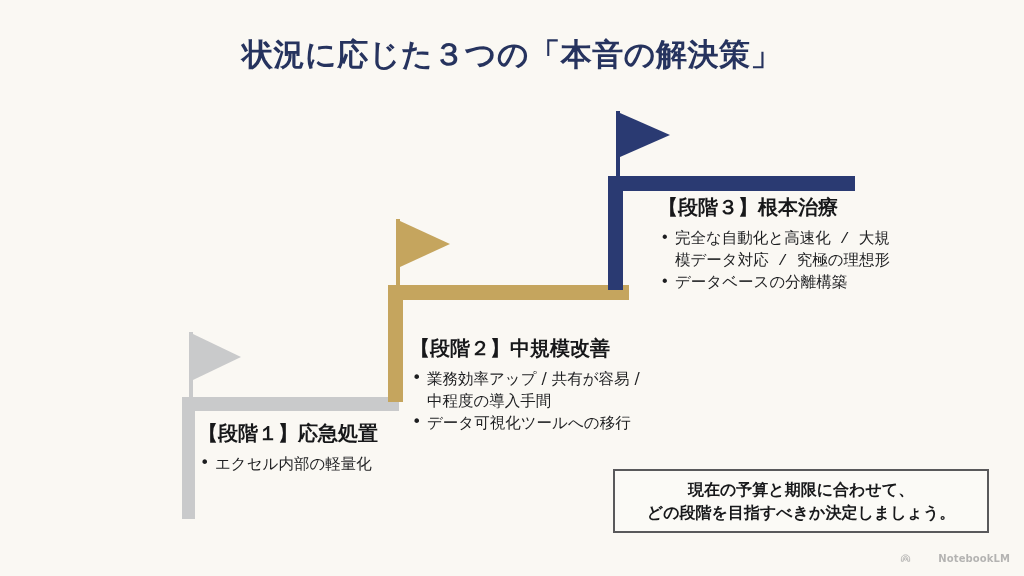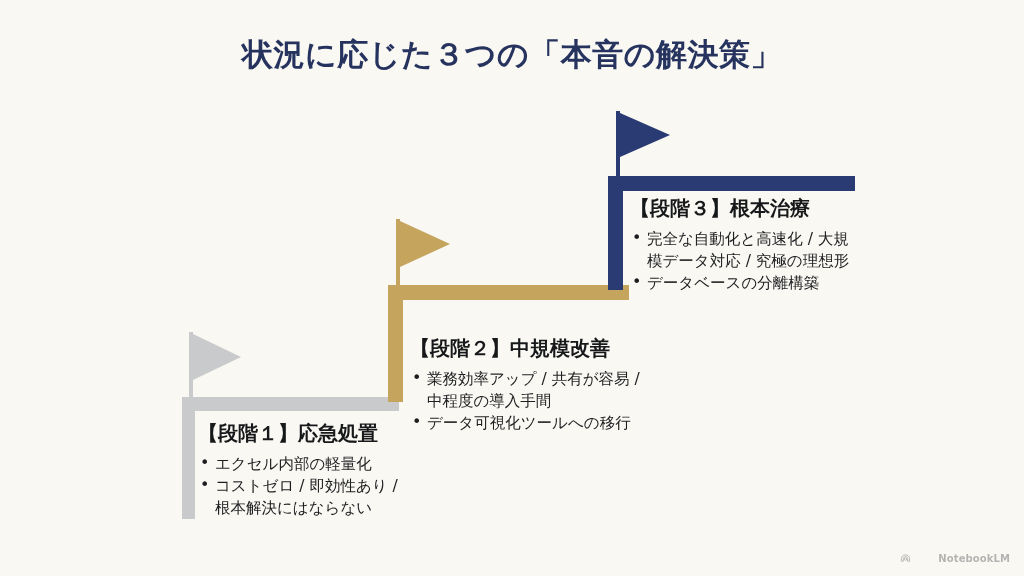--- a/index.html
+++ b/index.html
@@ -100,21 +100,21 @@
     content: "\2022";
     position: absolute;
     left: 2px;
     top: -1px;
     font-size: 16px;
     color: #1d1e20;
   }
 
   #stage1-text { left:198px; top:421px; }
   #stage2-text { left:410px; top:308px;margin-top:28px; }
-  #stage3-text { left:630px; top:196px; }
+  #stage3-text { left:658px; top:196px;font-family:Liberation Mono, monospace; }
 
   
   #callout {
     position: absolute;
     left: 613px;
     top: 469px;
     width: 372px;
     height: 60px;
     border: 2px solid #59595b;
     background: #fbfaf6;
@@ -158,22 +158,20 @@
 
   <div class="step-bar" id="step1-bar"></div>
   <div class="step-leg" id="step1-leg"></div>
   <div class="flag-pole" id="step1-pole"></div>
   <div class="flag-tri" id="step1-flag"></div>
 
   <div class="stage-block" id="stage1-text">
     <div class="stage-head">【段階１】応急処置</div>
     <ul class="stage-list">
       <li>エクセル内部の軽量化</li>
-      <li>コストゼロ / 即効性あり /
-根本解決にはならない</li>
     </ul>
   </div>
 
   <div class="step-bar" id="step2-bar"></div>
   <div class="step-leg" id="step2-leg"></div>
   <div class="flag-pole" id="step2-pole"></div>
   <div class="flag-tri" id="step2-flag"></div>
 
   <div class="stage-block" id="stage2-text">
     <div class="stage-head">【段階２】中規模改善</div>
@@ -191,20 +189,24 @@
 
   <div class="stage-block" id="stage3-text">
     <div class="stage-head">【段階３】根本治療</div>
     <ul class="stage-list">
       <li>完全な自動化と高速化 / 大規
 模データ対応 / 究極の理想形</li>
       <li>データベースの分離構築</li>
     </ul>
   </div>
 
+  <div id="callout">
+    <div class="callout-text">現在の予算と期限に合わせて、
+どの段階を目指すべきか決定しましょう。</div>
+  </div>
 
   <div id="watermark">
     <span>
       <svg width="11" height="11" viewBox="0 0 24 24" aria-hidden="true">
         <path d="M12 4C7 4 3 7.8 3 12.3V18h4.2v-5.7c0-2.6 2.1-4.6 4.8-4.6s4.8 2 4.8 4.6V18H21v-5.7C21 7.8 17 4 12 4z" fill="none" stroke="#55565a" stroke-width="2"></path>
         <circle cx="12" cy="13.2" r="2.6" fill="none" stroke="#55565a" stroke-width="2"></circle>
       </svg>
     </span>
     <span class="wm-label">NotebookLM</span>
   </div>

